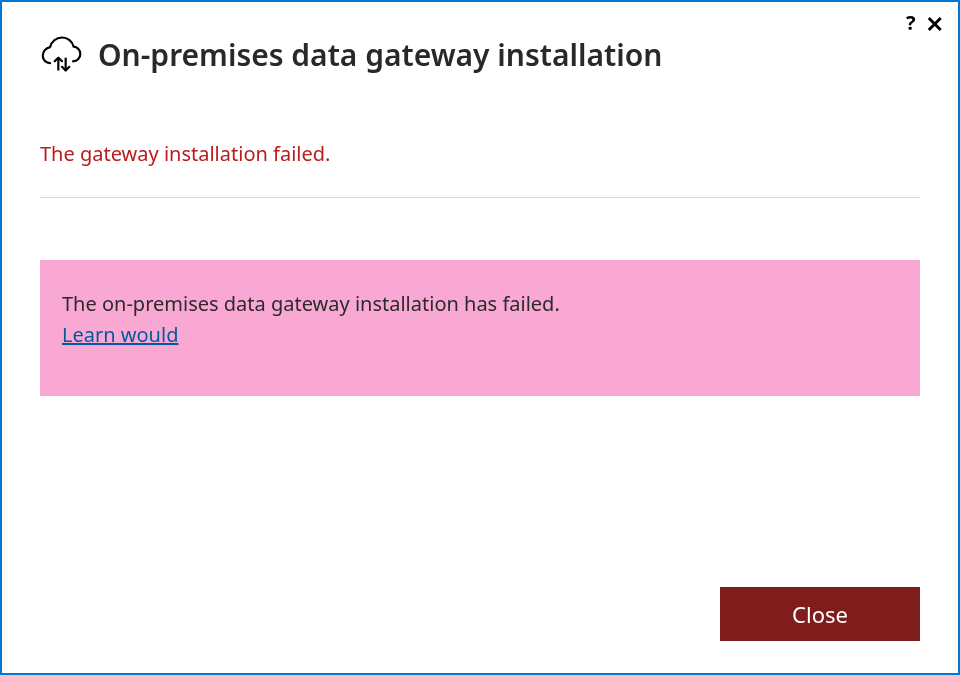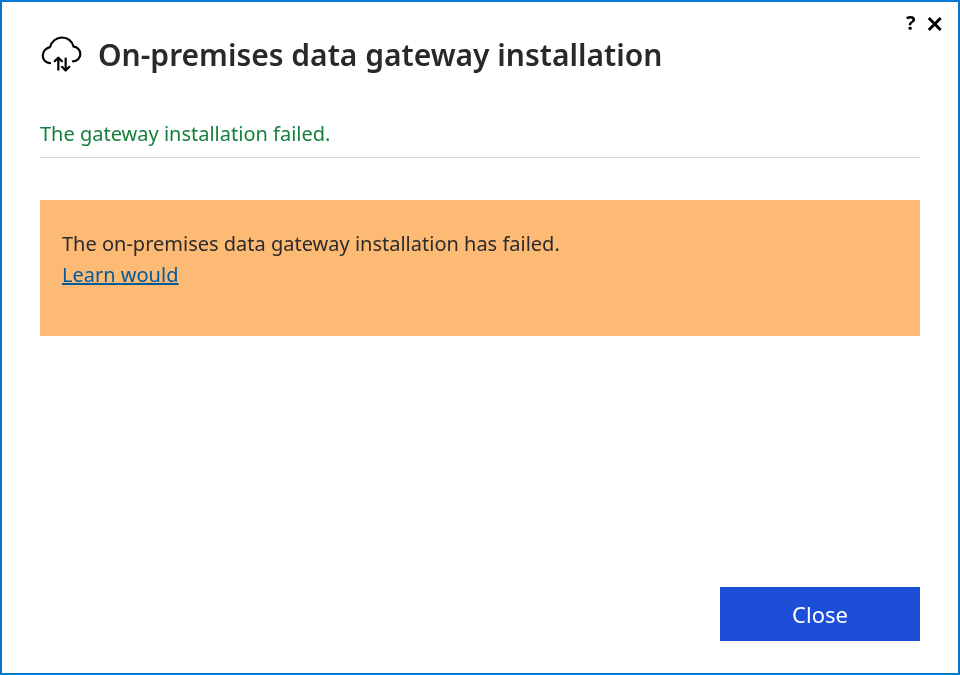--- a/index.html
+++ b/index.html
@@ -52,20 +52,21 @@
     .close-x {
       font-size: 22px;
       font-weight: bold;
     }
     
     .content {
       padding: 30px 38px 0 38px;
       flex: 1;
       display: flex;
       flex-direction: column;
+      gap: 20px;
     }
     
     .header-row {
       display: flex;
       align-items: center;
       gap: 14px;
       margin-bottom: 44px;
     }
     
     .cloud-icon {
@@ -75,32 +76,32 @@
     }
     
     .page-title {
       font-size: 30px;
       font-weight: 600;
       color: #292929;
     }
     
     .status-text {
       font-size: 20px;
-      color: #15803d;
+      color: #b91c1c;
       margin-bottom: 10px;
     }
     
     .divider {
       border: none;
       border-top: 1px solid #d6d6d6;
       margin-bottom: 42px;
     }
     
     .error-panel {
-      background: #fdba74;
+      background: #f9a8d4;
       padding: 30px 22px 32px 22px;
     }
     
     .error-title {
       font-size: 20px;
       color: #2b2b2b;
       margin-bottom: 4px;
     }
     
     .learn-more {
@@ -118,21 +119,21 @@
       line-height: 1.4;
     }
     
     .footer {
       padding: 0 38px 32px 0;
       display: flex;
       justify-content: flex-end;
     }
     
     .close-button {
-      background: #1d4ed8;
+      background: #7f1d1d;
       color: #fff;
       border: none;
       font-size: 22px;
       font-family: inherit;
       padding: 12px 0;
       width: 200px;
       cursor: pointer;
       text-align: center;
     }
   </style>

